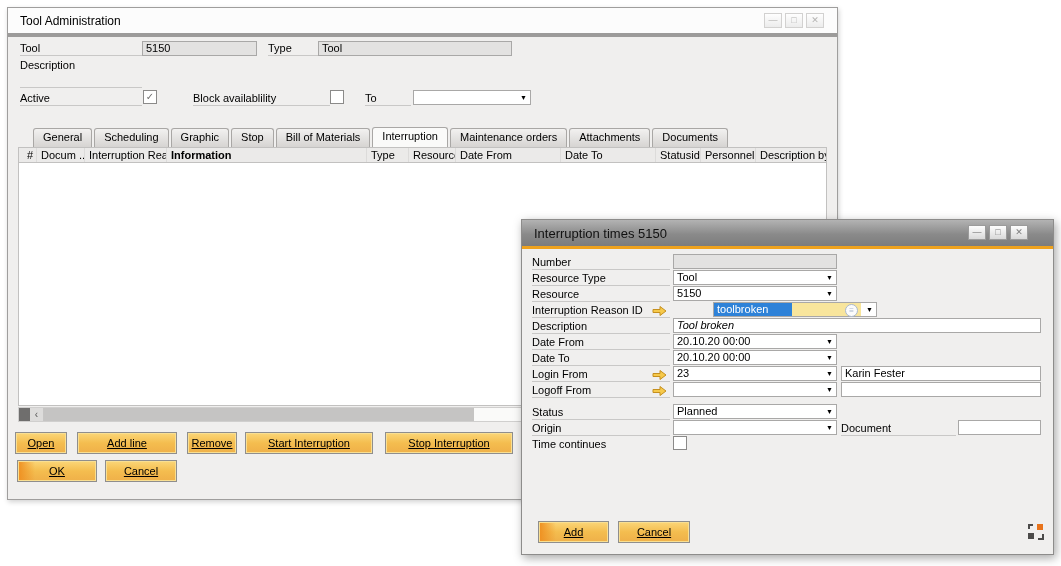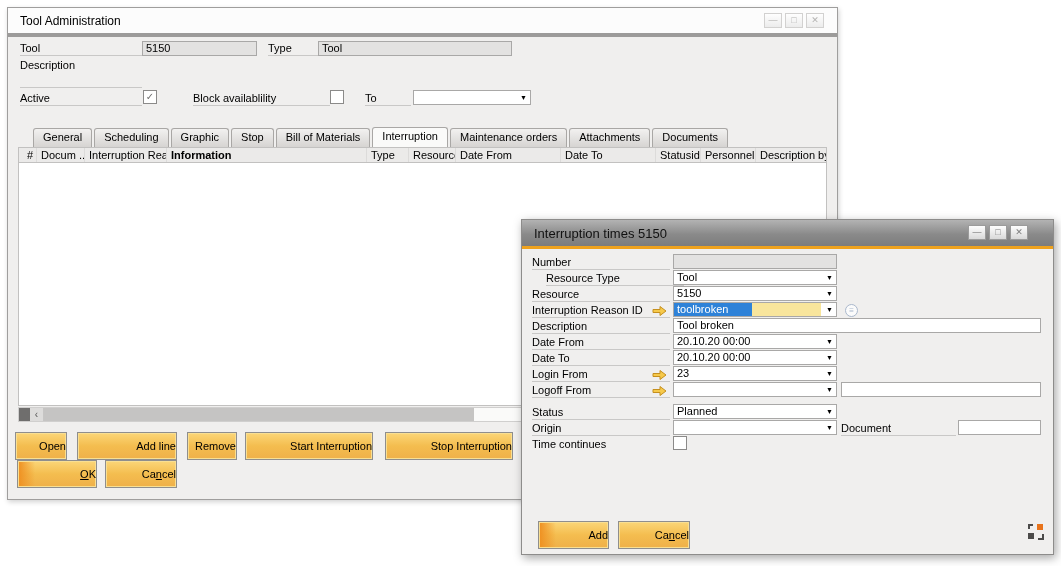--- a/index.html
+++ b/index.html
@@ -36,29 +36,29 @@
 
   .thead { position:absolute; left:10px; top:139px; width:809px; height:16px; background:#ebeae9; border:1px solid #c2c1c0; border-bottom:1px solid #c2c1c0; display:flex; }
   .th { height:100%; line-height:14px; padding-left:4px; border-right:1px solid #dcdbda; white-space:nowrap; overflow:hidden; }
   .tbody { position:absolute; left:10px; top:155px; width:809px; height:243px; background:#ffffff; border:1px solid #c2c1c0; border-top:none; }
 
   .sbar { position:absolute; left:10px; top:399px; width:809px; height:15px; background:#fafaf9; border:1px solid #d0cfce; display:flex; align-items:stretch; }
   .sb-grip { width:11px; background:#6f6e6d; }
   .sb-left { width:14px; display:flex; align-items:center; justify-content:center; color:#555; font-size:10px; background:#dddcdb; border-right:1px solid #c6c5c4; }
   .sb-thumb { width:430px; background:#c5c4c3; }
 
-  .gbtn { position:absolute; height:28px; background:linear-gradient(#fbd678, #f4bd4f 50%, #efb049); border:1px solid #8f8e8d; box-shadow:inset 0 0 0 1px #f9df92; display:flex; align-items:center; justify-content:flex-end; white-space:nowrap; cursor:default; }
+  .gbtn { position:absolute; height:22px; background:linear-gradient(#fbd678, #f4bd4f 50%, #efb049); border:1px solid #8f8e8d; box-shadow:inset 0 0 0 1px #f9df92; display:flex; align-items:center; justify-content:center; white-space:nowrap; cursor:default;text-decoration:underline; }
   .gbtn .strip { position:absolute; left:1px; top:1px; bottom:1px; width:16px; background:linear-gradient(90deg, #ef9223, rgba(239,146,35,0)); }
   .gbtn span.txt { position:relative; z-index:1; }
   .mn { text-decoration:underline; }
 
   .larrow { position:absolute; width:15px; height:12px; }
   .note-icon { position:absolute; width:13px; height:13px; border:1px solid #aab8cc; border-radius:50%; color:#aab8cc; font-size:8px; line-height:11px; text-align:center; background:#fbfbfb; }
 
-  .sel-field { position:absolute; height:15px; border:1px solid #a9a8a7; background:#fef9c3; display:flex; }
+  .sel-field { position:absolute; height:15px; border:1px solid #a9a8a7; background:#fef9c3; display:flex;margin-left:40px; }
   .sel-blue { width:78px; background:#2e82d8; color:#fff; padding:0 3px; line-height:13px; overflow:hidden; white-space:nowrap; }
   .sel-yellow { width:69px; background:#f8e59c; }
   .sel-ddzone { position:relative; flex:1; background:#fff; }
 
   .grip-svg { position:absolute; }
 </style>
 </head>
 <body>
 
 <div id="screen">
@@ -173,21 +173,21 @@
         </div>
       <div class="wbtn wbtn-dlg">
           <span>✕</span>
         </div>
     </div>
     <div class="gold-band"></div>
 
     <div class="lbl u-line" style="left:10px; top:36px; width:138px;">Number</div>
     <div class="field gray-field" style="left:151px; top:34px; width:164px;"></div>
 
-    <div class="lbl u-line" style="left:10px; top:52px; width:138px;margin-left:14px;">Resource Type</div>
+    <div class="lbl u-line" style="left:10px; top:52px; width:138px;">Resource Type</div>
     <div class="field dd" style="left:151px; top:50px; width:164px;">
       <span>Tool</span>
       <span class="dda">▼</span>
     </div>
 
     <div class="lbl u-line" style="left:10px; top:68px; width:138px;">Resource</div>
     <div class="field dd" style="left:151px; top:66px; width:164px;">
       <span>5150</span>
       <span class="dda">▼</span>
     </div>
@@ -199,21 +199,21 @@
     <div class="sel-field" style="left:151px; top:82px; width:164px;">
       <span class="sel-blue">toolbroken</span>
       <span class="sel-yellow"></span>
       <span class="sel-ddzone">
           <span class="dda">▼</span>
         </span>
     </div>
     <div class="note-icon" style="left:323px; top:84px;"><span>≡</span></div>
 
     <div class="lbl u-line" style="left:10px; top:100px; width:138px;">Description</div>
-    <div class="field" style="left:151px; top:98px; width:368px;">Tool broken</div>
+    <div class="field" style="left:151px; top:98px; width:368px;font-style:italic;">Tool broken</div>
 
     <div class="lbl u-line" style="left:10px; top:116px; width:138px;">Date From</div>
     <div class="field dd" style="left:151px; top:114px; width:164px;">
       <span>20.10.20 00:00</span>
       <span class="dda">▼</span>
     </div>
 
     <div class="lbl u-line" style="left:10px; top:132px; width:138px;">Date To</div>
     <div class="field dd" style="left:151px; top:130px; width:164px;">
       <span>20.10.20 00:00</span>
@@ -221,20 +221,21 @@
     </div>
 
     <div class="lbl u-line" style="left:10px; top:148px; width:138px;">Login From</div>
     <svg class="larrow" style="left:130px; top:149px;" viewBox="0 0 15 12">
       <path d="M1 4.5 h7 V1.5 l6 4.5 -6 4.5 V7.5 H1 z" fill="#f6c94a" stroke="#c58f1e" stroke-width="1"></path>
     </svg>
     <div class="field dd" style="left:151px; top:146px; width:164px;">
       <span>23</span>
       <span class="dda">▼</span>
     </div>
+    <div class="field" style="left:319px; top:146px; width:200px;">Karin Fester</div>
 
     <div class="lbl u-line" style="left:10px; top:164px; width:138px;">Logoff From</div>
     <svg class="larrow" style="left:130px; top:165px;" viewBox="0 0 15 12">
       <path d="M1 4.5 h7 V1.5 l6 4.5 -6 4.5 V7.5 H1 z" fill="#f6c94a" stroke="#c58f1e" stroke-width="1"></path>
     </svg>
     <div class="field dd" style="left:151px; top:162px; width:164px;">
       <span></span>
       <span class="dda">▼</span>
     </div>
     <div class="field" style="left:319px; top:162px; width:200px;"></div>

